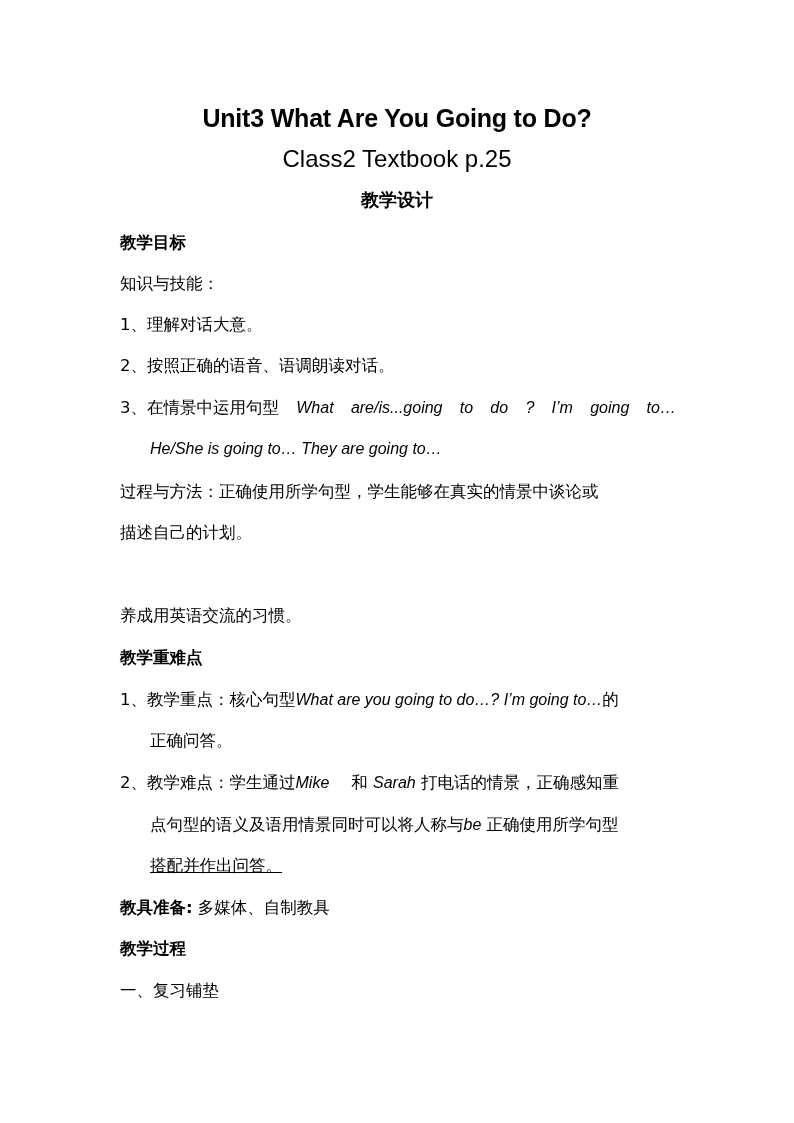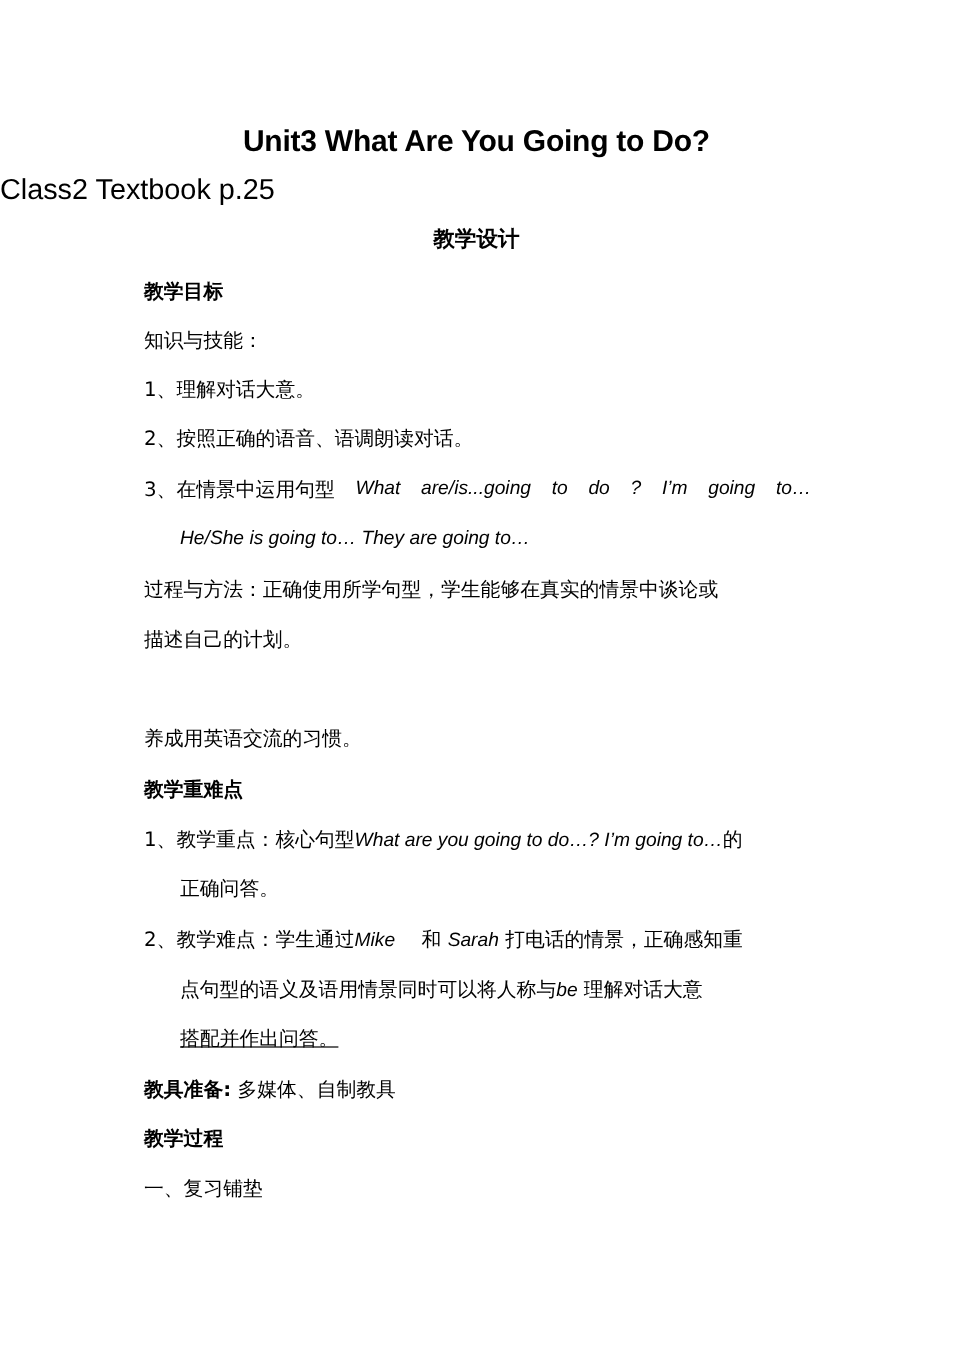--- a/index.html
+++ b/index.html
@@ -31,21 +31,21 @@
       font-family: "Liberation Sans", sans-serif;
       font-weight: bold;
       font-size: 25px;
       line-height: 36px;
       letter-spacing: -0.2px;
     }
     .subtitle {
       position: absolute;
       left: 0;
       width: 794px;
-      text-align: left;
+      text-align: center;
       top: 142px;
       font-family: "Liberation Sans", sans-serif;
       font-size: 24px;
       line-height: 34px;
     }
     .design-heading {
       position: absolute;
       left: 0;
       width: 794px;
       text-align: center;
@@ -119,21 +119,21 @@
 
   <div class="line" style="top:688px;">
     <span>1、教学重点：核心句型</span><span class="latin">What are you going to do…? I’m going to…</span><span>的</span>
   </div>
   <div class="line indent" style="top:729px;">正确问答。</div>
 
   <div class="line" style="top:771px;">
     <span>2、教学难点：学生通过</span><span class="latin">Mike</span><span style="display:inline-block;width:22px;"></span><span>和</span>&nbsp;<span class="latin">Sarah</span>&nbsp;<span>打电话的情景，正确感知重</span>
   </div>
   <div class="line indent" style="top:813px;">
-    <span>点句型的语义及语用情景同时可以将人称与</span><span class="latin">be</span>&nbsp;<span>理解对话大意</span>
+    <span>点句型的语义及语用情景同时可以将人称与</span><span class="latin">be</span>&nbsp;<span>正确使用所学句型</span>
   </div>
   <div class="line indent" style="top:854px;text-decoration:underline;">搭配并作出问答。</div>
 
   <div class="line" style="top:896px;">
     <span class="bold">教具准备:</span><span> 多媒体、自制教具</span>
   </div>
 
   <div class="line bold" style="top:937px;">教学过程</div>
   <div class="line" style="top:979px;">一、复习铺垫</div>
 

